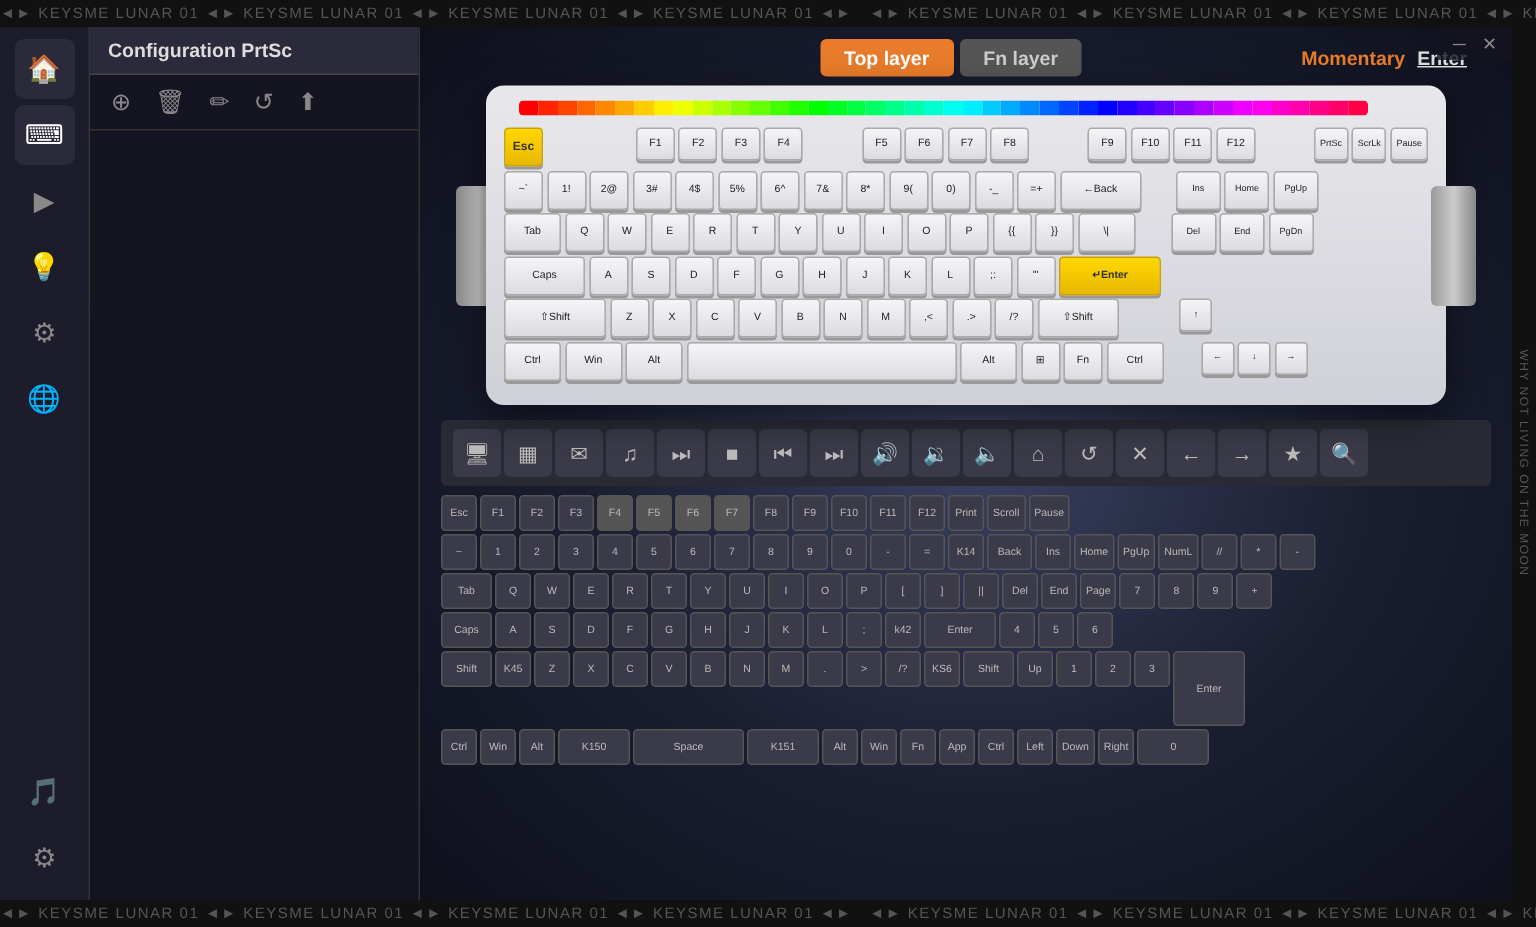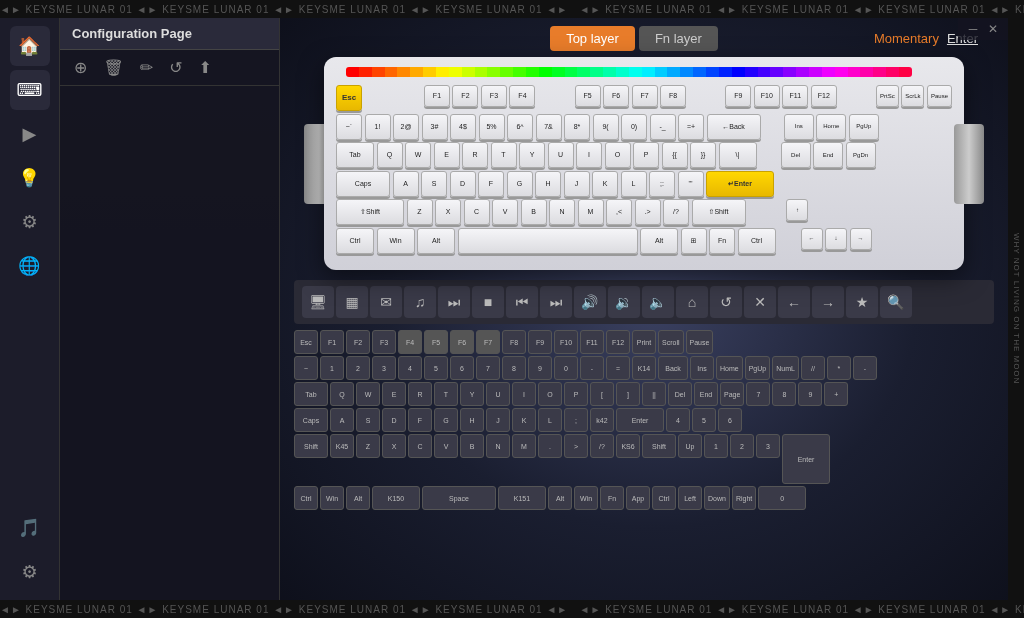--- a/index.html
+++ b/index.html
@@ -173,35 +173,35 @@
       display: flex;
       flex-direction: column;
       align-items: center;
       padding: 8px 10px;
       position: relative;
     }
     .layer-btn {
       padding: 5px 16px;
       border-radius: 4px;
       font-size: 13px;
-      font-weight: 400;
+      font-weight: 700;
       cursor: pointer;
       border: none;
     }
     .layer-btn.active {
       background: #e87c2a;
       color: #fff;
     }
     .layer-btn.inactive {
       background: #555;
       color: #ccc;
     }
     .mode-btn {
       font-size: 13px;
-      font-weight: 400;
+      font-weight: 700;
       cursor: pointer;
       text-align: right;
     }
     .mode-btn.momentary { color: #e87c2a; }
     .mode-btn.toggle-btn { color: #ddd; text-decoration: underline; }
 
     .top-controls {
       display: flex;
       align-items: center;
       width: 100%;
@@ -400,21 +400,21 @@
   <div class="sidebar-icon">💡</div>
   <div class="sidebar-icon">⚙</div>
   <div class="sidebar-icon">🌐</div>
   <div class="sidebar-icon sidebar-bottom">🎵</div>
   <div class="sidebar-icon">⚙</div>
 </div>
 
 <div class="main">
 
   <div class="config-panel">
-    <div class="config-title">Configuration Page</div>
+    <div class="config-title">Configuration PrtSc</div>
     <div class="config-toolbar">
       <div class="config-tool-btn">⊕</div>
       <div class="config-tool-btn">🗑</div>
       <div class="config-tool-btn">✏</div>
       <div class="config-tool-btn">↺</div>
       <div class="config-tool-btn">⬆</div>
     </div>
   </div>
 
   <div class="keyboard-area">

